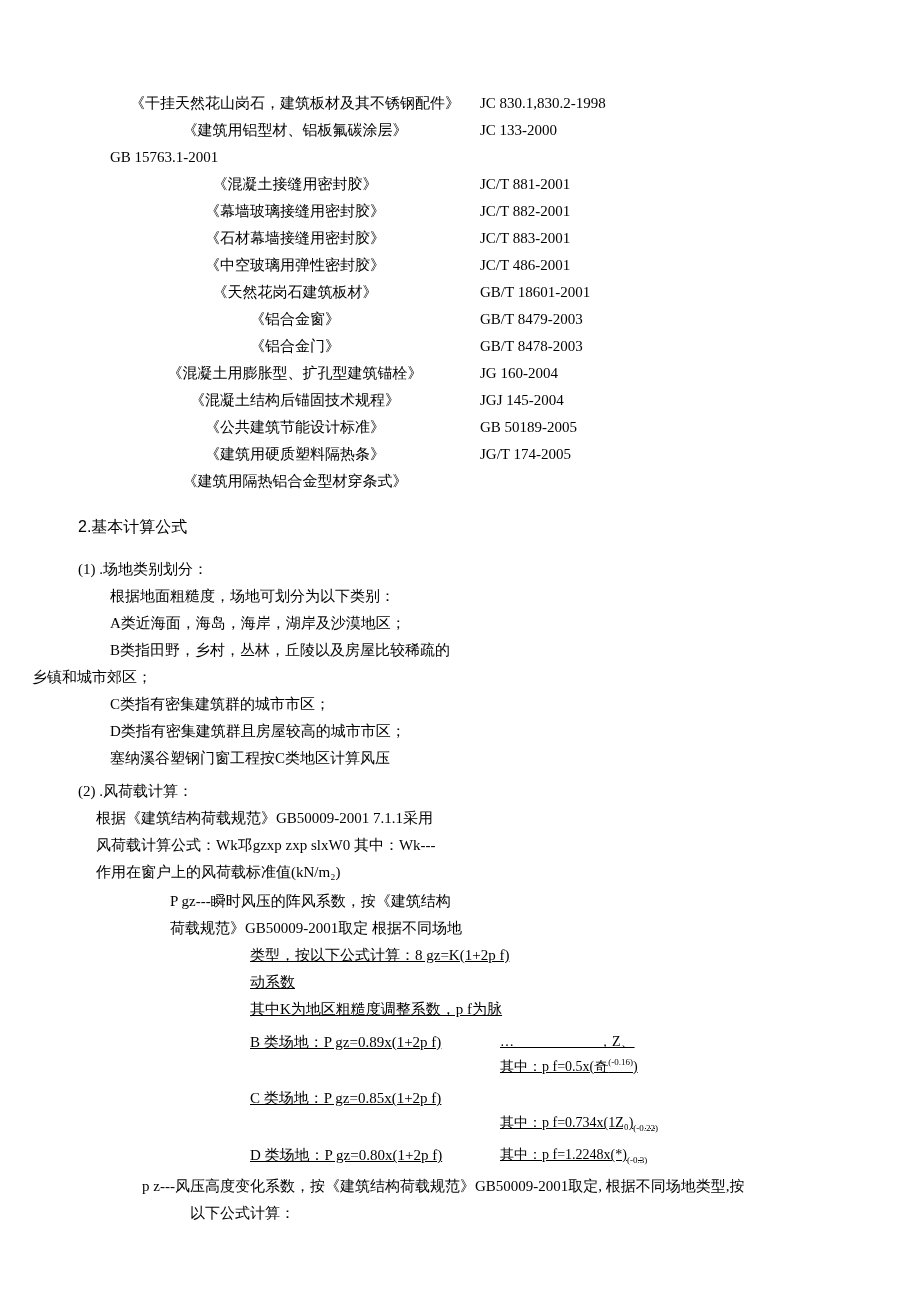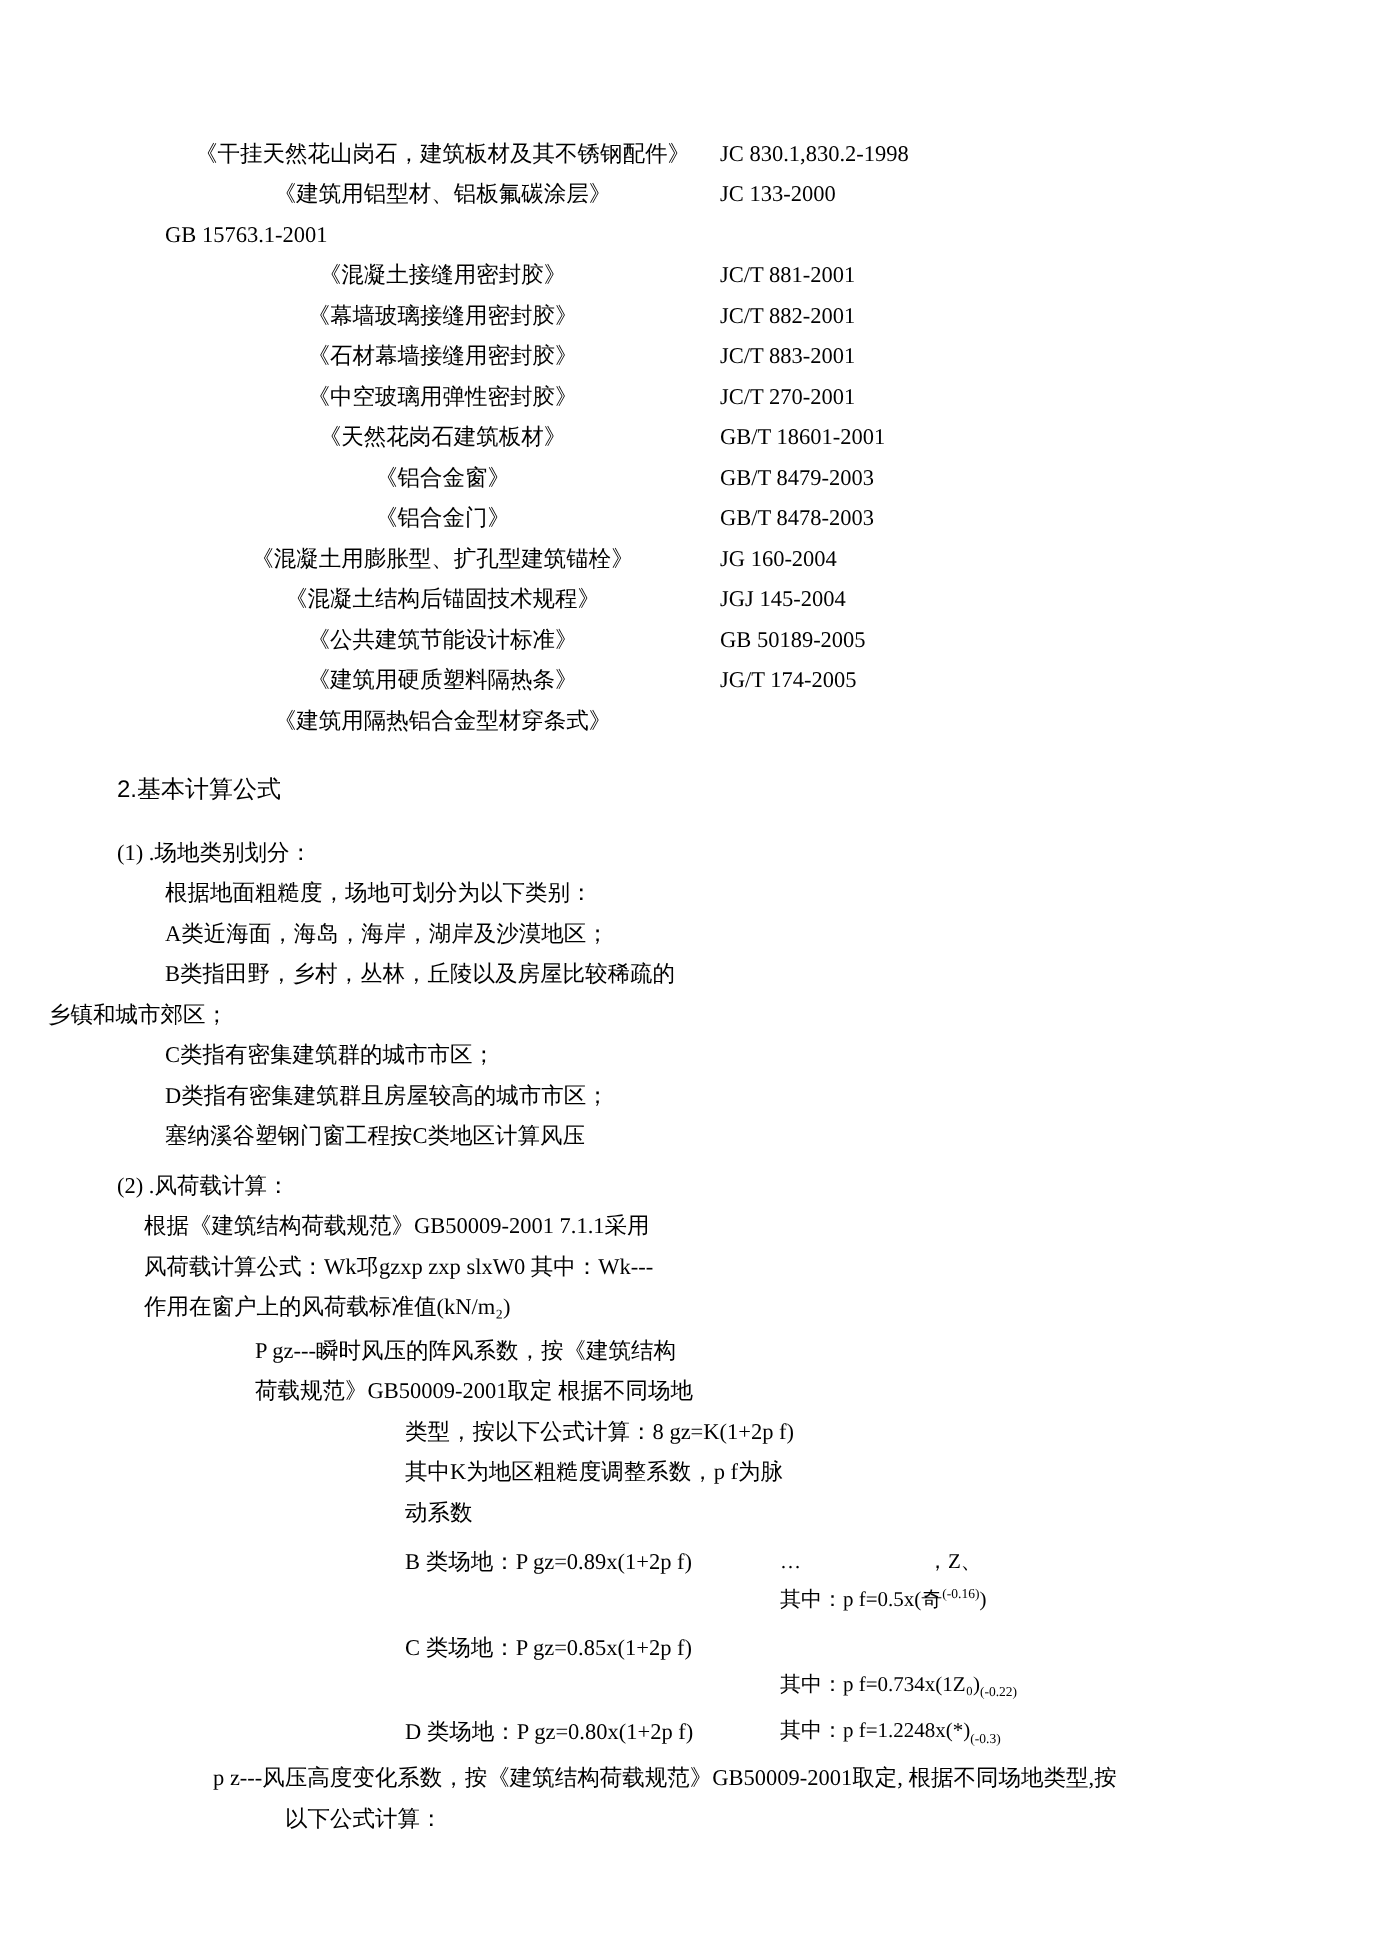--- a/index.html
+++ b/index.html
@@ -45,21 +45,22 @@
     margin-left: -78px;
   }
   .para {
     margin-left: -14px;
   }
   .formula-block {
     margin-left: 60px;
     margin-top: 2px;
   }
   .formula-block2 {
-    margin-left: 100px;
+    margin-left: 80px;
+    text-decoration: underline;
   }
   .formula-row {
     display: flex;
     align-items: flex-start;
     margin-top: 6px;
   }
   .formula-left {
     width: 250px;
     white-space: nowrap;
   }
@@ -104,21 +105,21 @@
   <div class="std-row">
       <div class="std-name">《幕墙玻璃接缝用密封胶》</div>
       <div class="std-code">JC/T 882-2001</div>
     </div>
   <div class="std-row">
       <div class="std-name">《石材幕墙接缝用密封胶》</div>
       <div class="std-code">JC/T 883-2001</div>
     </div>
   <div class="std-row">
       <div class="std-name">《中空玻璃用弹性密封胶》</div>
-      <div class="std-code">JC/T 270-2001</div>
+      <div class="std-code">JC/T 486-2001</div>
     </div>
   <div class="std-row">
       <div class="std-name">《天然花岗石建筑板材》</div>
       <div class="std-code">GB/T 18601-2001</div>
     </div>
   <div class="std-row">
       <div class="std-name">《铝合金窗》</div>
       <div class="std-code">GB/T 8479-2003</div>
     </div>
   <div class="std-row">
@@ -161,22 +162,22 @@
 <div class="sub-item">(2) .风荷载计算：</div>
 <div class="para">根据《建筑结构荷载规范》GB50009-2001 7.1.1采用</div>
 <div class="para">风荷载计算公式：Wk邛gzxp zxp slxW0 其中：Wk---</div>
 <div class="para">作用在窗户上的风荷载标准值(kN/m₂)</div>
 
 <div class="formula-block">
   <div>P gz---瞬时风压的阵风系数，按《建筑结构</div>
   <div>荷载规范》GB50009-2001取定 根据不同场地</div>
   <div class="formula-block2">
     <div>类型，按以下公式计算：8 gz=K(1+2p f)</div>
+    <div>动系数</div>
     <div>其中K为地区粗糙度调整系数，p f为脉</div>
-    <div>动系数</div>
 
 
     <div class="formula-row">
       <div class="formula-left">B 类场地：P gz=0.89x(1+2p f)</div>
       <div class="formula-right">
         <div>…　　　　　　，Z、</div>
         <div><span>其中：p f=0.5x(奇</span><span class="tiny-sup">(-0.16)</span>)</div>
       </div>
     </div>
 

